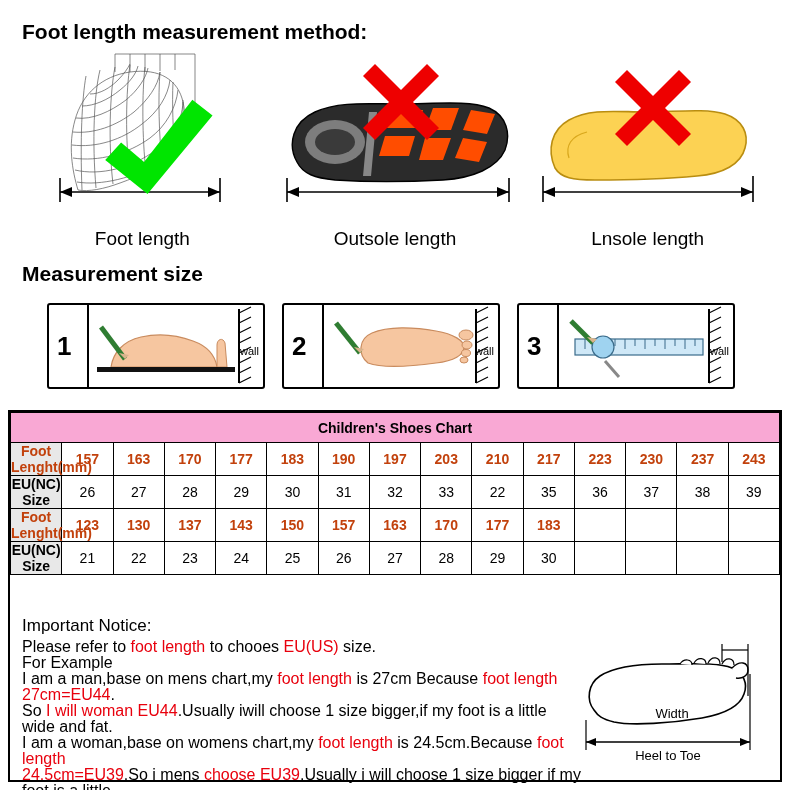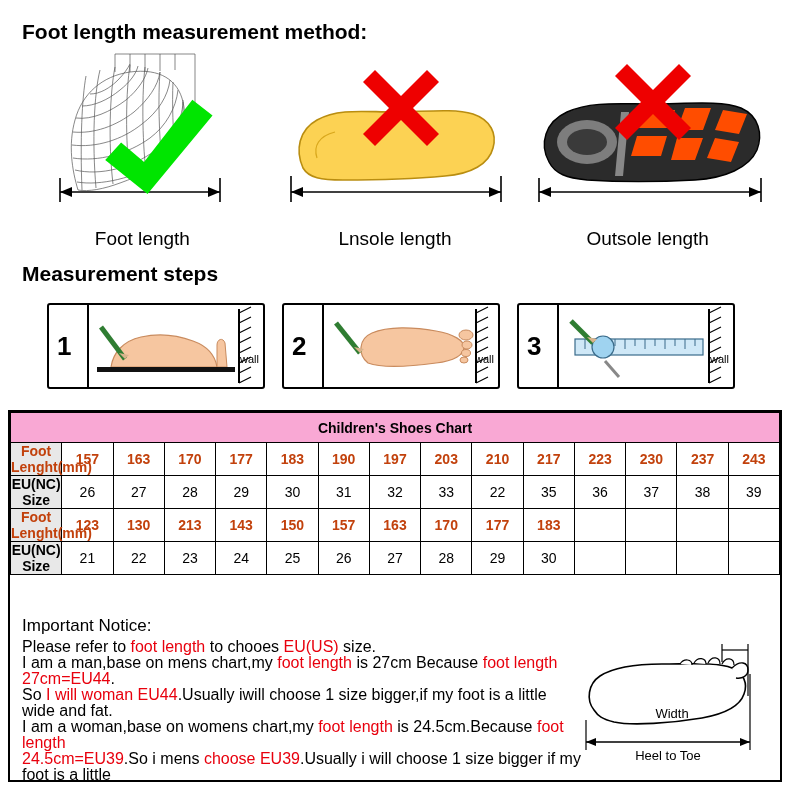--- a/index.html
+++ b/index.html
@@ -103,21 +103,21 @@
     position: absolute;
     left: 38px;
     top: 0;
     bottom: 0;
     width: 2px;
     background: #000;
   }
   .wall-label {
     position: absolute;
     right: 4px;
-    bottom: 22px;
+    bottom: 30px;
     font-size: 11px;
   }
   .step-art {
     position: absolute;
     left: 40px;
     top: 0;
     width: 176px;
     height: 82px;
   }
 
@@ -233,42 +233,20 @@
           <line x1="40" y1="152" x2="40" y2="128"></line>
           <line x1="200" y1="152" x2="200" y2="128"></line>
           <line x1="40" y1="142" x2="200" y2="142"></line>
         </g>
         <polygon points="40,142 52,137 52,147" fill="#000"></polygon>
         <polygon points="200,142 188,137 188,147" fill="#000"></polygon>
 
         <path d="M118 118 L146 142 L205 66 L228 84 L150 178 L100 138 Z" fill="#00e500" stroke="#00e500" stroke-width="2" transform="translate(-12,-36) scale(0.82) translate(20,40)"></path>
       </svg>
       <div class="panel-caption">Foot length</div>
-    </div>
-
-    <div class="panel">
-      <svg class="panel-art" viewBox="0 0 245 172">
-        <path d="M30 118 C22 100 26 80 44 70 C66 58 92 62 120 62
-                 C150 62 180 58 200 64 C218 70 224 84 220 98
-                 C216 114 198 124 172 126 C140 129 100 130 70 130
-                 C48 130 36 128 30 118 Z" fill="#fcd253" stroke="#b98d10" stroke-width="1.6"></path>
-        <path d="M44 108 C40 96 46 86 62 82" fill="none" stroke="#d8a71c" stroke-width="1.2"></path>
-        <g stroke="#000" stroke-width="1.6">
-          <line x1="18" y1="152" x2="18" y2="126"></line>
-          <line x1="228" y1="152" x2="228" y2="126"></line>
-          <line x1="18" y1="142" x2="228" y2="142"></line>
-        </g>
-        <polygon points="18,142 30,137 30,147" fill="#000"></polygon>
-        <polygon points="228,142 216,137 216,147" fill="#000"></polygon>
-        <g stroke="#ee0000" stroke-width="17" stroke-linecap="butt">
-          <line x1="96" y1="26" x2="160" y2="90"></line>
-          <line x1="160" y1="26" x2="96" y2="90"></line>
-        </g>
-      </svg>
-      <div class="panel-caption">Lnsole length</div>
     </div>
 
     <div class="panel">
       <svg class="panel-art" viewBox="0 0 245 172">
         <path d="M24 112 C14 94 20 72 42 62 C66 51 96 54 126 54
                  C160 54 196 50 216 58 C234 66 238 84 232 100
                  C224 118 200 128 170 130 C134 132 92 132 62 130
                  C42 128 30 124 24 112 Z" fill="#2b2b2b" stroke="#000" stroke-width="1.4"></path>
         <ellipse cx="62" cy="92" rx="30" ry="22" fill="#7d7d7d"></ellipse>
         <ellipse cx="62" cy="92" rx="20" ry="13" fill="#3a3a3a"></ellipse>
@@ -286,23 +264,45 @@
         </g>
         <polygon points="14,142 26,137 26,147" fill="#000"></polygon>
         <polygon points="236,142 224,137 224,147" fill="#000"></polygon>
         <g stroke="#ee0000" stroke-width="17" stroke-linecap="butt">
           <line x1="96" y1="20" x2="160" y2="84"></line>
           <line x1="160" y1="20" x2="96" y2="84"></line>
         </g>
       </svg>
       <div class="panel-caption">Outsole length</div>
     </div>
+
+    <div class="panel">
+      <svg class="panel-art" viewBox="0 0 245 172">
+        <path d="M30 118 C22 100 26 80 44 70 C66 58 92 62 120 62
+                 C150 62 180 58 200 64 C218 70 224 84 220 98
+                 C216 114 198 124 172 126 C140 129 100 130 70 130
+                 C48 130 36 128 30 118 Z" fill="#fcd253" stroke="#b98d10" stroke-width="1.6"></path>
+        <path d="M44 108 C40 96 46 86 62 82" fill="none" stroke="#d8a71c" stroke-width="1.2"></path>
+        <g stroke="#000" stroke-width="1.6">
+          <line x1="18" y1="152" x2="18" y2="126"></line>
+          <line x1="228" y1="152" x2="228" y2="126"></line>
+          <line x1="18" y1="142" x2="228" y2="142"></line>
+        </g>
+        <polygon points="18,142 30,137 30,147" fill="#000"></polygon>
+        <polygon points="228,142 216,137 216,147" fill="#000"></polygon>
+        <g stroke="#ee0000" stroke-width="17" stroke-linecap="butt">
+          <line x1="96" y1="26" x2="160" y2="90"></line>
+          <line x1="160" y1="26" x2="96" y2="90"></line>
+        </g>
+      </svg>
+      <div class="panel-caption">Lnsole length</div>
+    </div>
   </div>
 
-  <div class="section-title" id="title-measure-steps">Measurement steps</div>
+  <div class="section-title" id="title-measure-steps">Measurement size</div>
 
   <div class="steps-row">
 
     <div class="step-box">
       <div class="step-num">1</div>
       <div class="step-divider"></div>
       <svg class="step-art" viewBox="0 0 176 82">
 
         <path d="M22 62 C24 48 34 36 52 32 C70 28 88 30 104 36 C118 41 126 50 128 62 Z" fill="#f6c6a0" stroke="#c98b5e" stroke-width="1.2"></path>
         <path d="M128 62 L128 40 C128 34 134 32 136 38 L138 62 Z" fill="#f6c6a0" stroke="#c98b5e" stroke-width="1"></path>
@@ -432,21 +432,21 @@
         <td>36</td>
         <td>37</td>
         <td>38</td>
         <td>39</td>
       </tr>
 
       <tr>
         <td class="row-label red">Foot Lenght(mm)</td>
         <td class="red">123</td>
         <td class="red">130</td>
-        <td class="red">213</td>
+        <td class="red">137</td>
         <td class="red">143</td>
         <td class="red">150</td>
         <td class="red">157</td>
         <td class="red">163</td>
         <td class="red">170</td>
         <td class="red">177</td>
         <td class="red">183</td>
         <td class="blank"></td>
         <td class="blank"></td>
         <td class="blank"></td>
@@ -470,20 +470,23 @@
         <td class="blank"></td>
       </tr>
     </tbody>
       </table>
 
     <div class="notice">
       <div class="notice-title">Important Notice:</div>
       <div class="notice-body">
         <div>
           <span>Please refer to </span><span class="r">foot length</span><span> to chooes </span><span class="r">EU(US)</span><span> size.</span>
+        </div>
+        <div>
+          <span>For Example</span>
         </div>
         <div>
           <span>I am a man,base on mens chart,my </span><span class="r">foot length</span><span> is 27cm Because </span><span class="r">foot length 27cm=EU44</span><span>.</span>
         </div>
         <div>
           <span>So </span><span class="r">I will woman EU44</span><span>.Usually iwill choose 1 size bigger,if my foot is a little wide and fat.</span>
         </div>
         <div>
           <span>I am a woman,base on womens chart,my </span><span class="r">foot length</span><span> is 24.5cm.Because </span><span class="r">foot length</span>
         </div>

